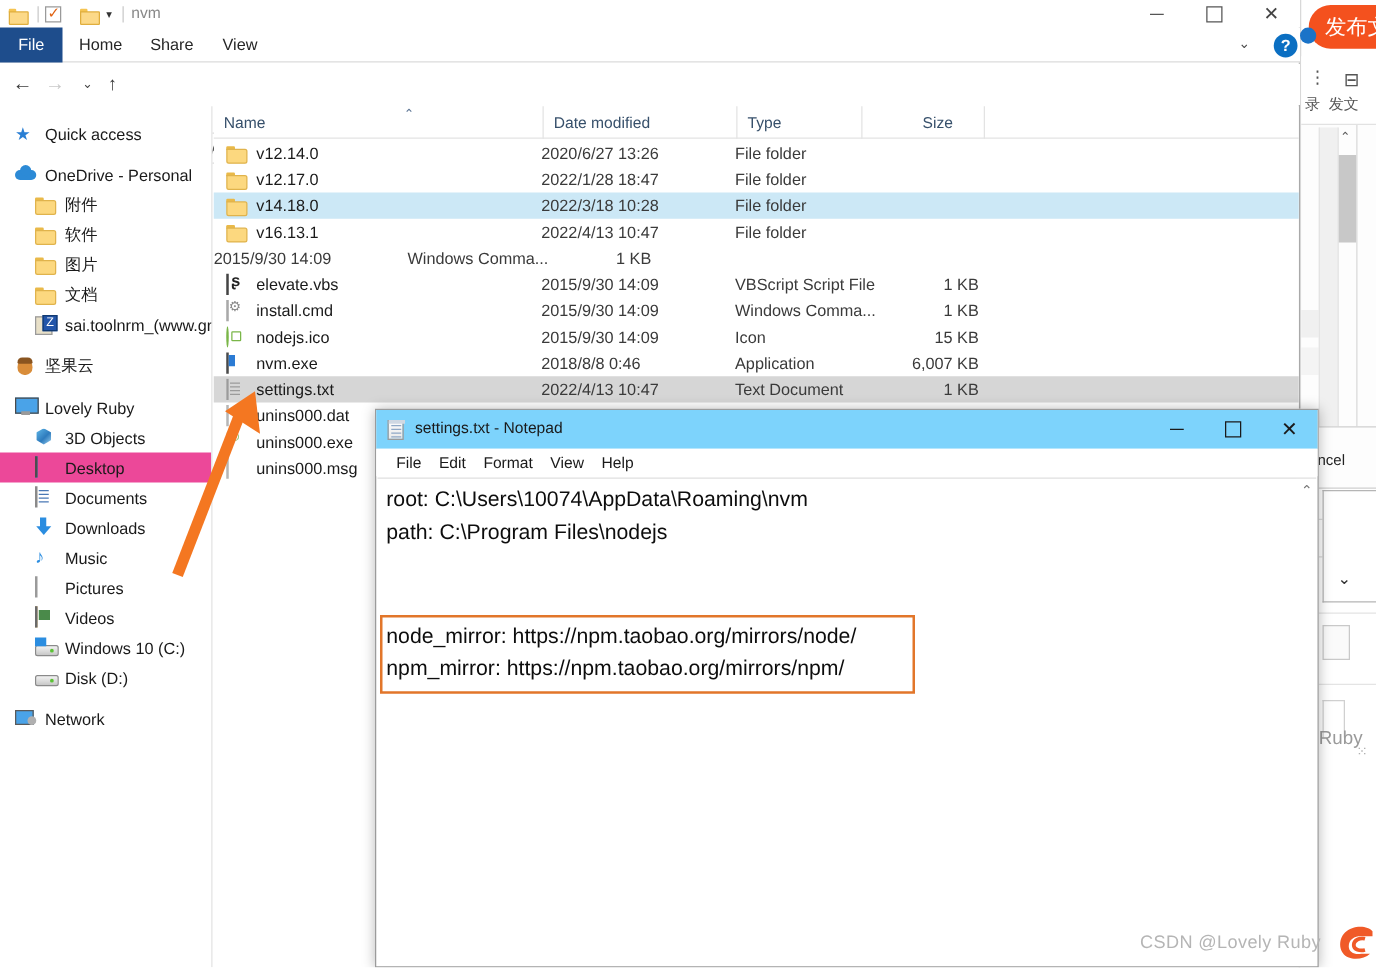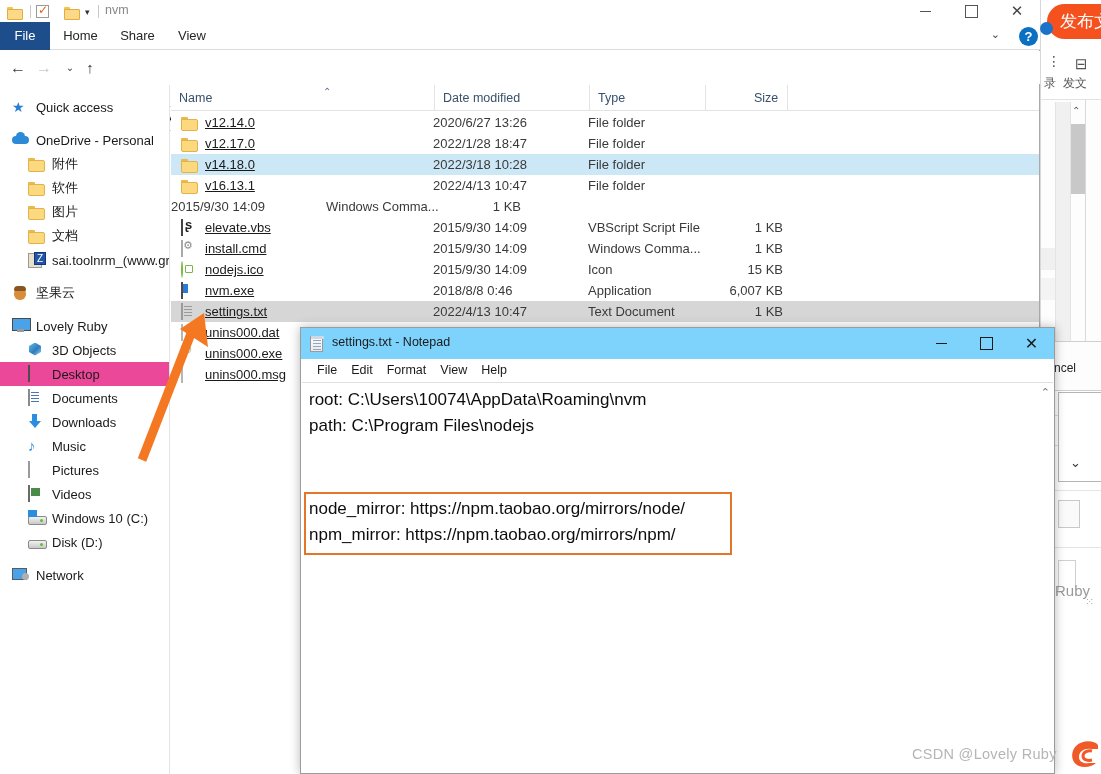--- a/index.html
+++ b/index.html
@@ -162,21 +162,21 @@
   .colhdr { position:absolute; left:0; top:0; width:868px; height:26px; border-bottom:1px solid #e3e3e3;}
   .col { position:absolute; top:0; height:26px; line-height:26px; font-size:12.5px; color:#37506b;
          border-left:1px solid #e3e3e3; padding-left:8px; }
   .col.first { border-left:none; }
   .sortmark { position:absolute; left:152px; top:1px; font-size:10px; color:#5b7494; }
 
   .filelist { position:absolute; left:0; top:27px; width:868px; }
   .frow { position:relative; height:21px; display:flex; align-items:center; font-size:13px; color:#1a1a1a; }
   .frow.sel { background:#cce8f6; }
   .frow.sel2 { background:#d6d6d6; }
-  .fname { width:262px; display:flex; align-items:center; padding-left:10px; white-space:nowrap;text-decoration:underline; }
+  .fname { width:262px; display:flex; align-items:center; padding-left:10px; white-space:nowrap; }
   .fico { width:16px; height:16px; margin-right:8px; flex:0 0 16px; position:relative; }
   .fdate { width:155px; color:#3a3a3a; }
   .ftype { width:115px; color:#3a3a3a; }
   .fsize { width:80px; color:#3a3a3a; text-align:right; }
 
   
   .ic-folder { position:relative; }
   .ic-folder:before { content:""; position:absolute; left:0; top:2px; width:7px; height:3px; background:#e9b949; border-radius:1px 1px 0 0;}
   .ic-folder:after { content:""; position:absolute; left:0; top:4px; width:15px; height:10px; background:#fcd87f; border:1px solid #e0b34c; border-radius:0 2px 2px 2px;}
   
@@ -466,21 +466,21 @@
         <span>Network</span>
       </div>
     </div>
 
     <div class="filepane">
       <div class="colhdr">
         <div class="col first" style="left:0; width:263px;">Name</div>
         <div class="sortmark">⌃</div>
         <div class="col" style="left:263px; width:155px;">Date modified</div>
         <div class="col" style="left:418px; width:116px;">Type</div>
-        <div class="col" style="left:534px; width:82px;padding-left:48px;">Size</div>
+        <div class="col" style="left:518px; width:82px;padding-left:48px;">Size</div>
         <div class="col" style="left:616px; width:40px;"></div>
       </div>
 
       <div class="filelist">
         <div class="frow">
           <span class="fname">
             <span class="fico ic-folder"></span>
             <span>v12.14.0</span>
           </span>
           <span class="fdate">2020/6/27 13:26</span>

